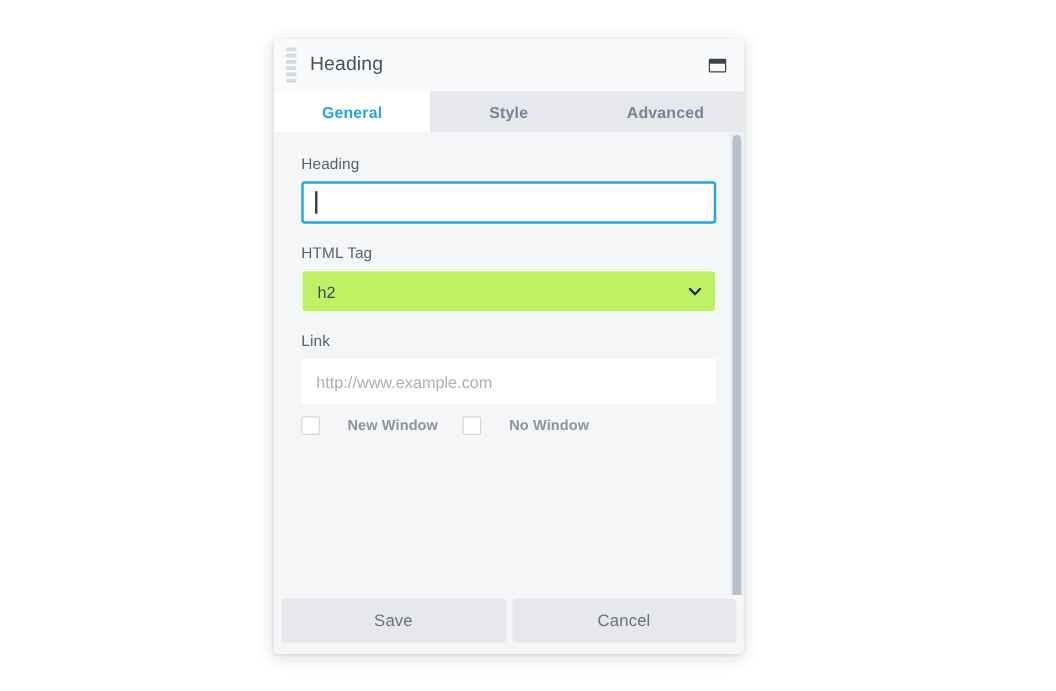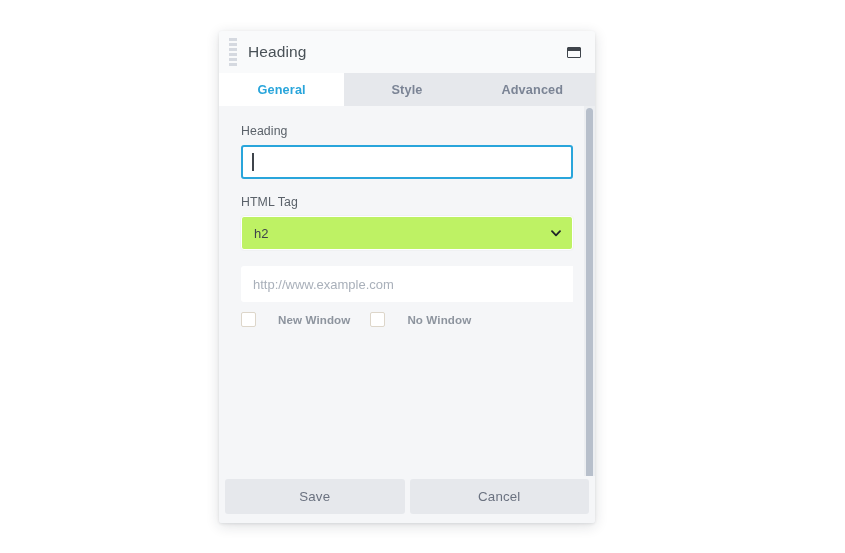--- a/index.html
+++ b/index.html
@@ -337,20 +337,21 @@
           <div class="select-box">h2</div>
           <span class="chevron">
             <svg viewBox="0 0 10 7" width="10" height="7">
               <path d="M1 1.2 L5 5.4 L9 1.2" fill="none" stroke="#1f2429" stroke-width="1.8" stroke-linecap="round" stroke-linejoin="round"></path>
             </svg>
           </span>
         </div>
       </div>
 
       <div class="field">
+        <div class="field-label">Link</div>
         <div class="link-row">
           <input class="link-input" type="text" placeholder="http://www.example.com" style="">
         </div>
         <div class="checks">
           <label class="check">
             <span class="check-box"></span>
             <span class="check-label">New Window</span>
           </label>
           <label class="check">
             <span class="check-box"></span>

